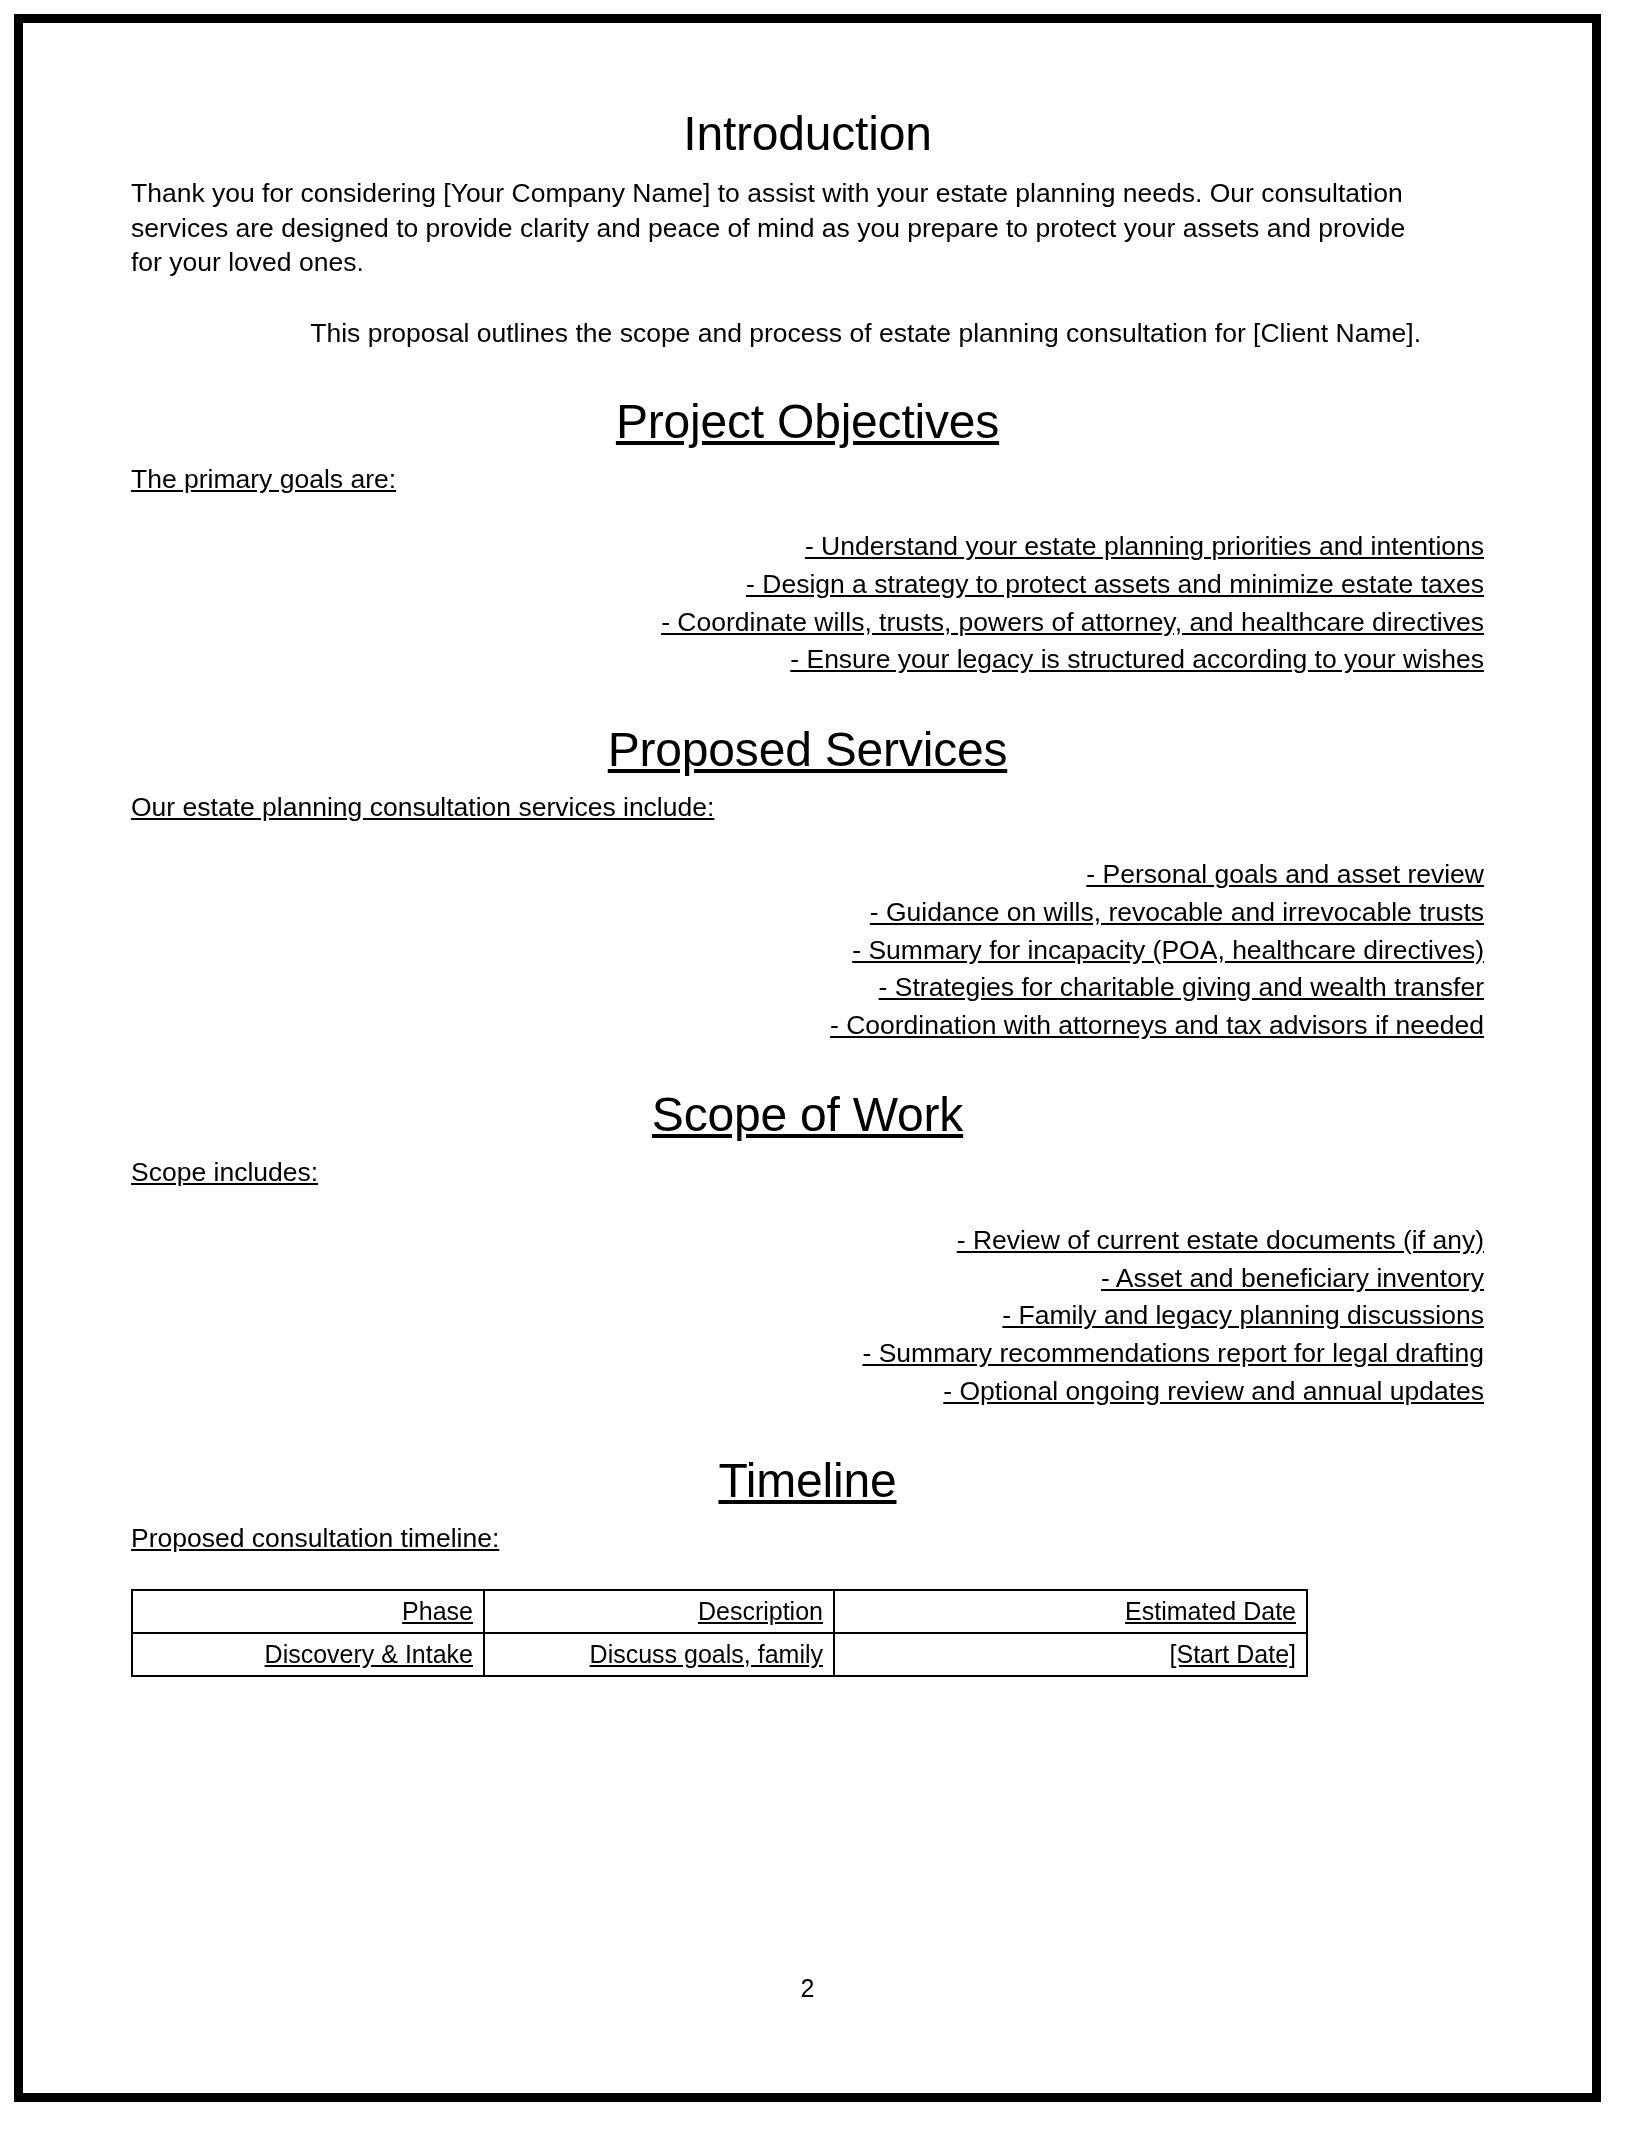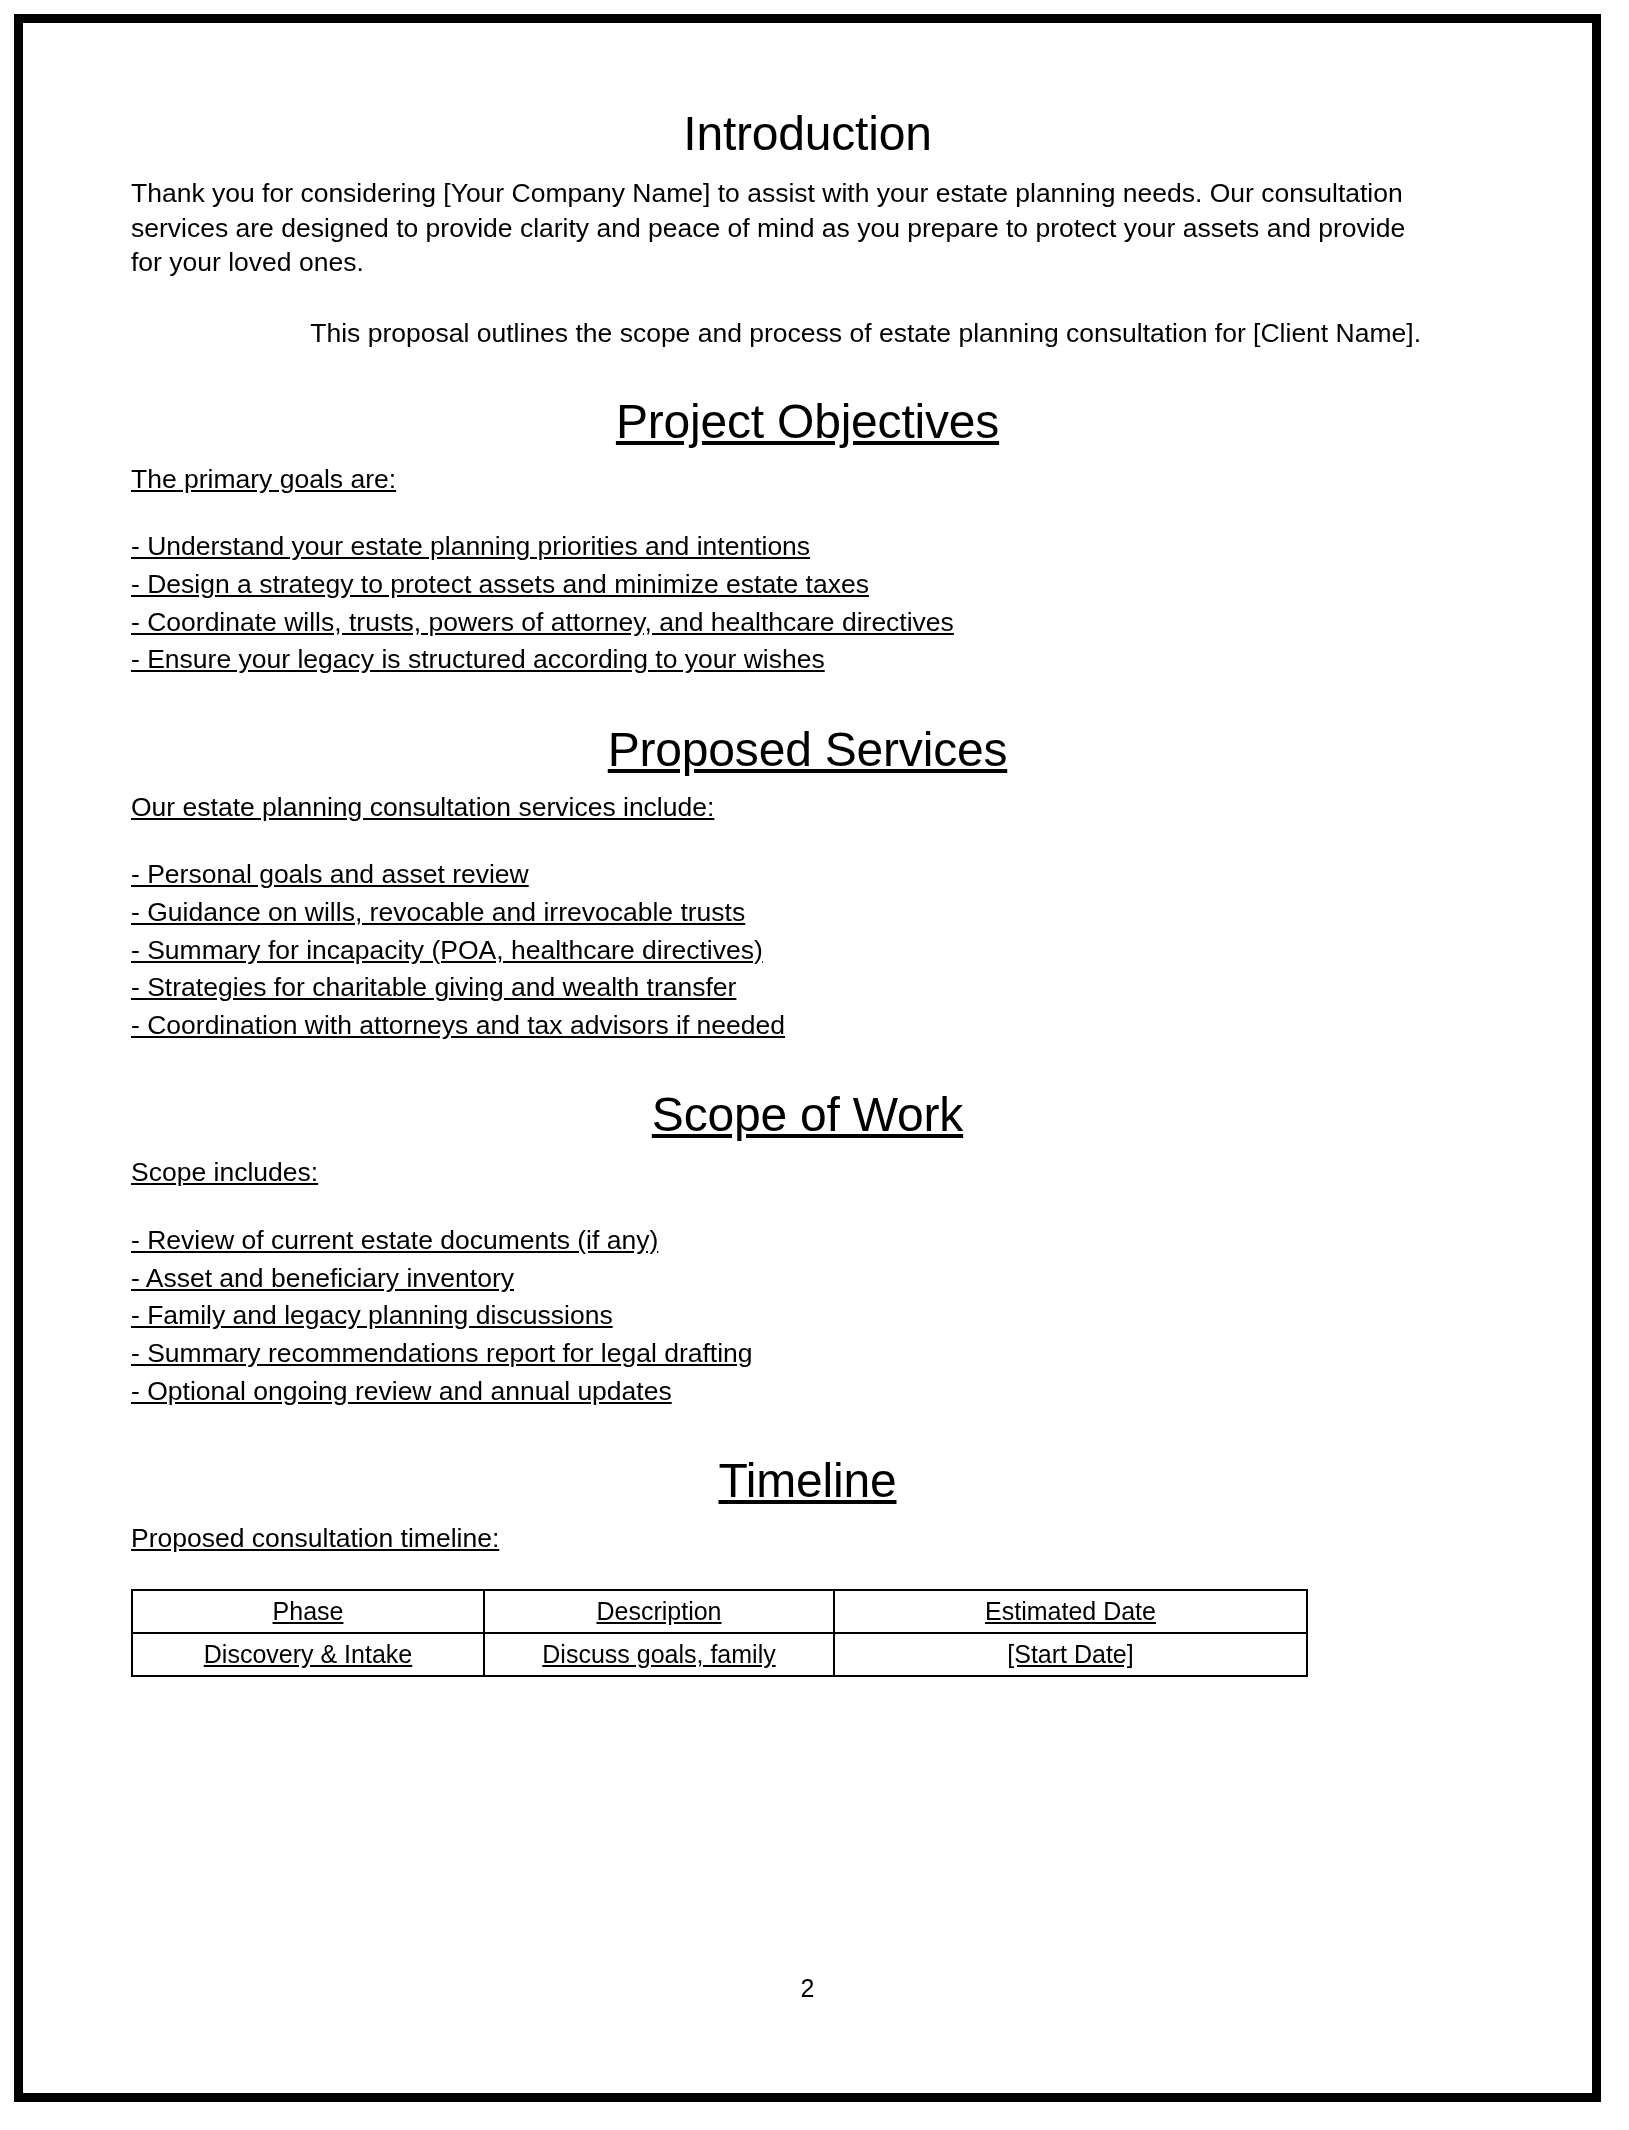--- a/index.html
+++ b/index.html
@@ -66,20 +66,21 @@
 
   p.body-text.spaced {
     margin-top: 36px;
     text-align: right;
   }
 
   ul.dash-list {
     list-style: none;
     margin: 32px 0 0 0;
     padding: 0;
+    text-align: right;
   }
 
   ul.dash-list li {
     font-size: 26.5px;
     line-height: 1.42;
     margin: 0;
     padding: 0;
     white-space: nowrap;
   }
 
@@ -88,21 +89,21 @@
     border-collapse: collapse;
     margin-top: 33px;
     width: 1175px;
     table-layout: fixed;
   }
   table.timeline-table td,
   table.timeline-table th {
     border: 2px solid #000000;
     font-size: 25px;
     font-weight: 400;
-    text-align: center;
+    text-align: right;
     padding: 5px 10px 6px 10px;
     line-height: 1.2;
     vertical-align: top;
     margin-top: 9px;
   }
   table.timeline-table col.c1 { width: 352px; }
   table.timeline-table col.c2 { width: 350px; }
   table.timeline-table col.c3 { width: 473px; }
 
   .page-number {

